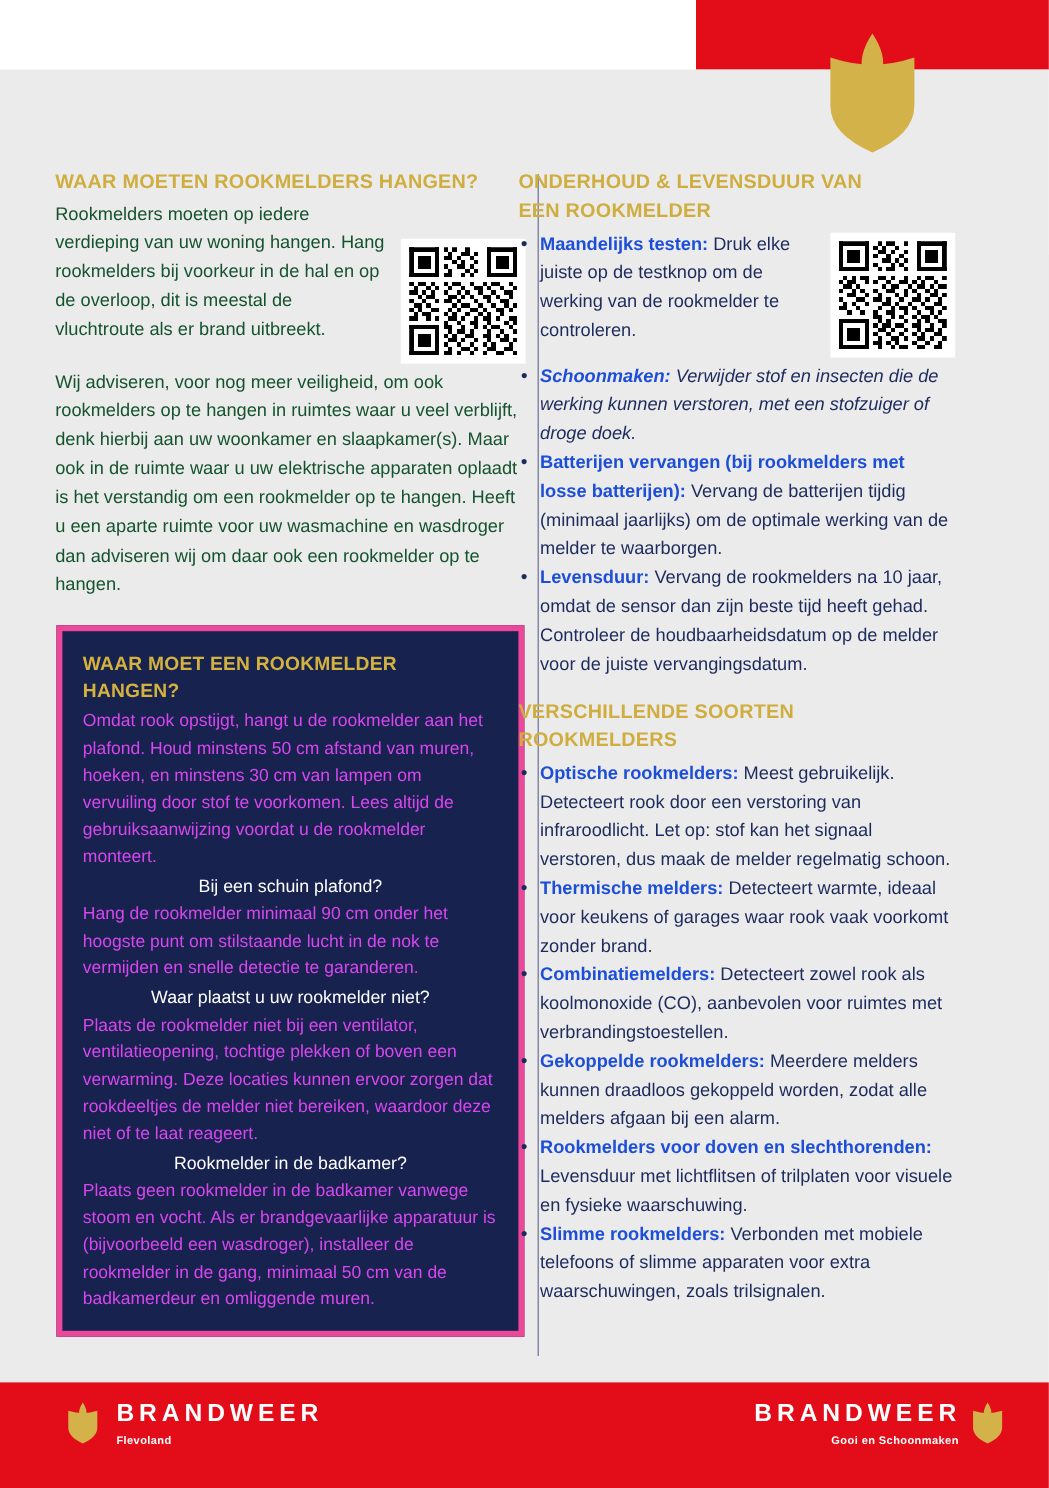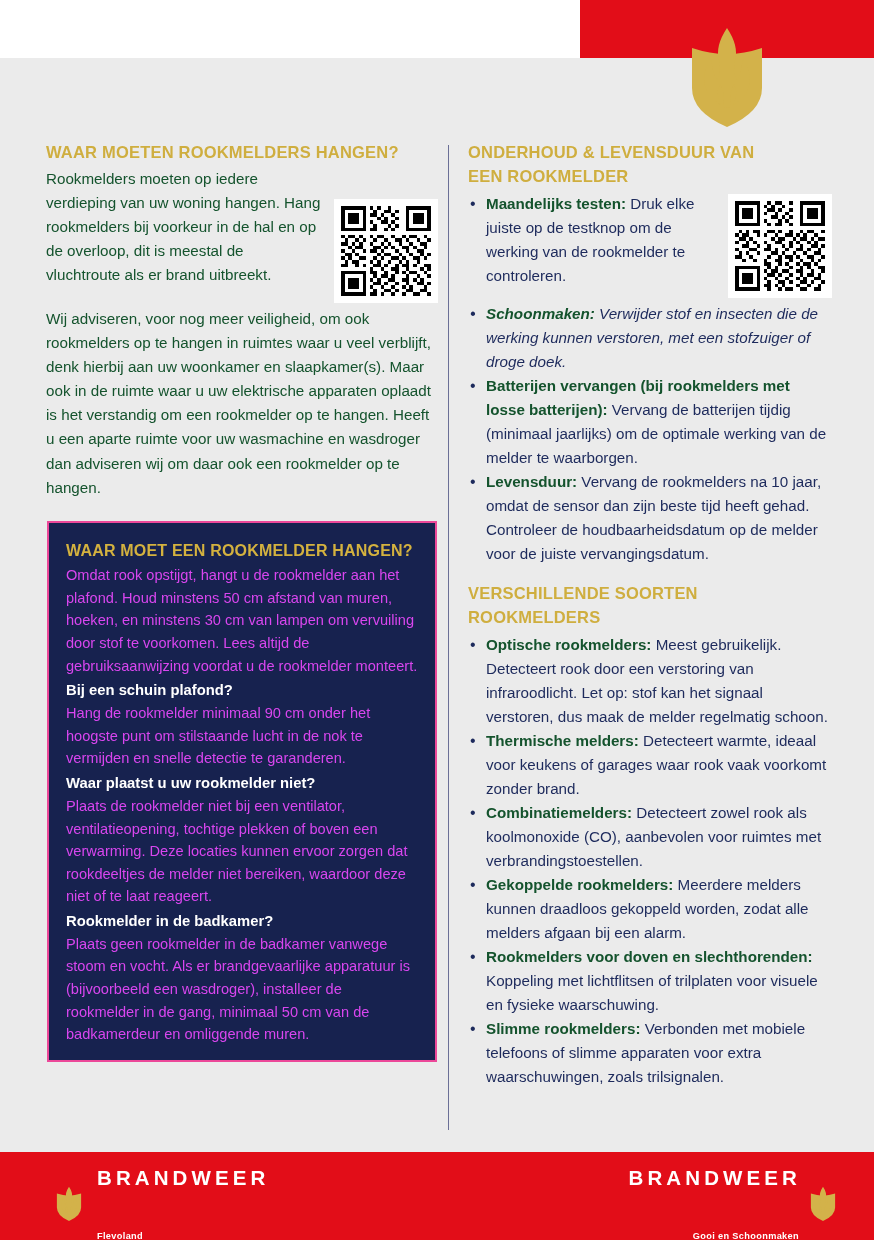--- a/index.html
+++ b/index.html
@@ -17,21 +17,21 @@
   .top-red{position:absolute;left:580px;top:0;width:294px;height:58px;background:#e20d18;}
   .body-bg{position:absolute;left:0;top:58px;width:874px;height:1094px;background:#ebebeb;}
 
   
   .hero-logo{position:absolute;left:727px;top:26px;width:96px;height:104px;transform:translateX(-50%);}
   .hero-logo svg{display:block;width:96px;height:104px;}
 
   
   .content{position:absolute;left:0;top:140px;width:874px;height:990px;}
   .col-left{position:absolute;left:46px;top:0;width:392px;}
-  .col-right{position:absolute;left:468px;top:0;width:364px;}
+  .col-right{position:absolute;left:432px;top:0;width:364px;}
   .divider{position:absolute;left:448px;top:5px;width:1px;height:985px;background:#6b6f96;}
 
   h2.gold{
     color:#cfae3f;font-size:16.5px;font-weight:bold;
     letter-spacing:0.2px;line-height:1.48;margin:0 0 3px 0;
     text-transform:uppercase;
   }
   p.body{
     color:#14532d;font-size:15.2px;line-height:1.58;margin:0;
     font-weight:400;
@@ -40,51 +40,51 @@
     width:104px;height:104px;background:#ffffff;padding:7px;
     box-sizing:border-box;display:block;
   }
   .qr svg{display:block;width:90px;height:90px;}
   .qr-left{float:right;margin:32px 0 4px 12px;}
   .qr-right{float:right;margin:2px 0 4px 14px;}
 
   
   .navybox{
     position:absolute;left:1px;top:381px;width:390px;
-    background:#17224f;border:2px solid #ec4899;
+    background:#17224f;border:5px solid #ec4899;
     padding:16px 17px 14px 17px;box-sizing:border-box;
   }
   .navybox h3{
     color:#d4b23f;font-size:16px;font-weight:bold;line-height:1.45;
     margin:0 0 2px 0;text-transform:uppercase;letter-spacing:.2px;
   }
   .navybox p{color:#d946ef;font-size:14.6px;line-height:1.55;margin:0;}
-  .navybox .sub{color:#ffffff;font-weight:bold;font-size:14.8px;line-height:1.55;margin:2px 0 0 0;}
+  .navybox .sub{color:#ffffff;font-weight:normal;font-size:14.8px;line-height:1.55;margin:2px 0 0 0;text-align:center;}
 
   
   ul.blist{list-style:none;margin:0;padding:0;}
   ul.blist li{
     position:relative;padding-left:18px;color:#1d2a5c;
     font-size:15.2px;line-height:1.58;margin:0 0 0 0;
   }
   ul.blist li::before{
     content:"•";position:absolute;left:2px;top:-1px;
     color:#1d2a5c;font-size:16px;line-height:1.58;
   }
-  ul.blist b{font-weight:bold;color:#14532d;}
+  ul.blist b{font-weight:bold;color:#1d4ed8;}
 
   .gap{height:15px;}
 
   
   .footer{position:absolute;left:0;top:1152px;width:874px;height:88px;background:#e20d18;}
   .logo-l{position:absolute;left:52px;top:16px;display:flex;align-items:center;}
   .logo-r{position:absolute;right:34px;top:16px;display:flex;align-items:center;}
   .mark{width:34px;height:36px;flex:0 0 auto;}
   .mark svg{display:block;width:34px;height:36px;}
-  .wordwrap{display:flex;flex-direction:column;gap:36px;}
+  .wordwrap{display:flex;flex-direction:column;}
   .word{
     color:#ffffff;font-size:20.5px;font-weight:bold;letter-spacing:4.1px;
     line-height:1;font-family:"Liberation Sans", sans-serif;
   }
   .region{
     color:#ffffff;font-size:9.2px;font-weight:bold;letter-spacing:.35px;
     line-height:1;margin-top:7px;
   }
   .logo-l .wordwrap{margin-left:11px;align-items:flex-start;}
   .logo-r .wordwrap{margin-right:5px;align-items:flex-end;}
@@ -499,21 +499,21 @@
         <li>
           <b>Thermische melders:</b><span> Detecteert warmte, ideaal voor keukens of garages waar rook vaak voorkomt zonder brand.</span>
         </li>
         <li>
           <b>Combinatiemelders:</b><span> Detecteert zowel rook als koolmonoxide (CO), aanbevolen voor ruimtes met verbrandingstoestellen.</span>
         </li>
         <li>
           <b>Gekoppelde rookmelders:</b><span> Meerdere melders kunnen draadloos gekoppeld worden, zodat alle melders afgaan bij een alarm.</span>
         </li>
         <li>
-          <b>Rookmelders voor doven en slechthorenden:</b><span> Koppeling met lichtflitsen of trilplaten voor visuele en fysieke waarschuwing.</span>
+          <b>Rookmelders voor doven en slechthorenden:</b><span> Levensduur met lichtflitsen of trilplaten voor visuele en fysieke waarschuwing.</span>
         </li>
         <li>
           <b>Slimme rookmelders:</b><span> Verbonden met mobiele telefoons of slimme apparaten voor extra waarschuwingen, zoals trilsignalen.</span>
         </li>
       </ul>
 
     </div>
   </div>
 
   <div class="footer">

